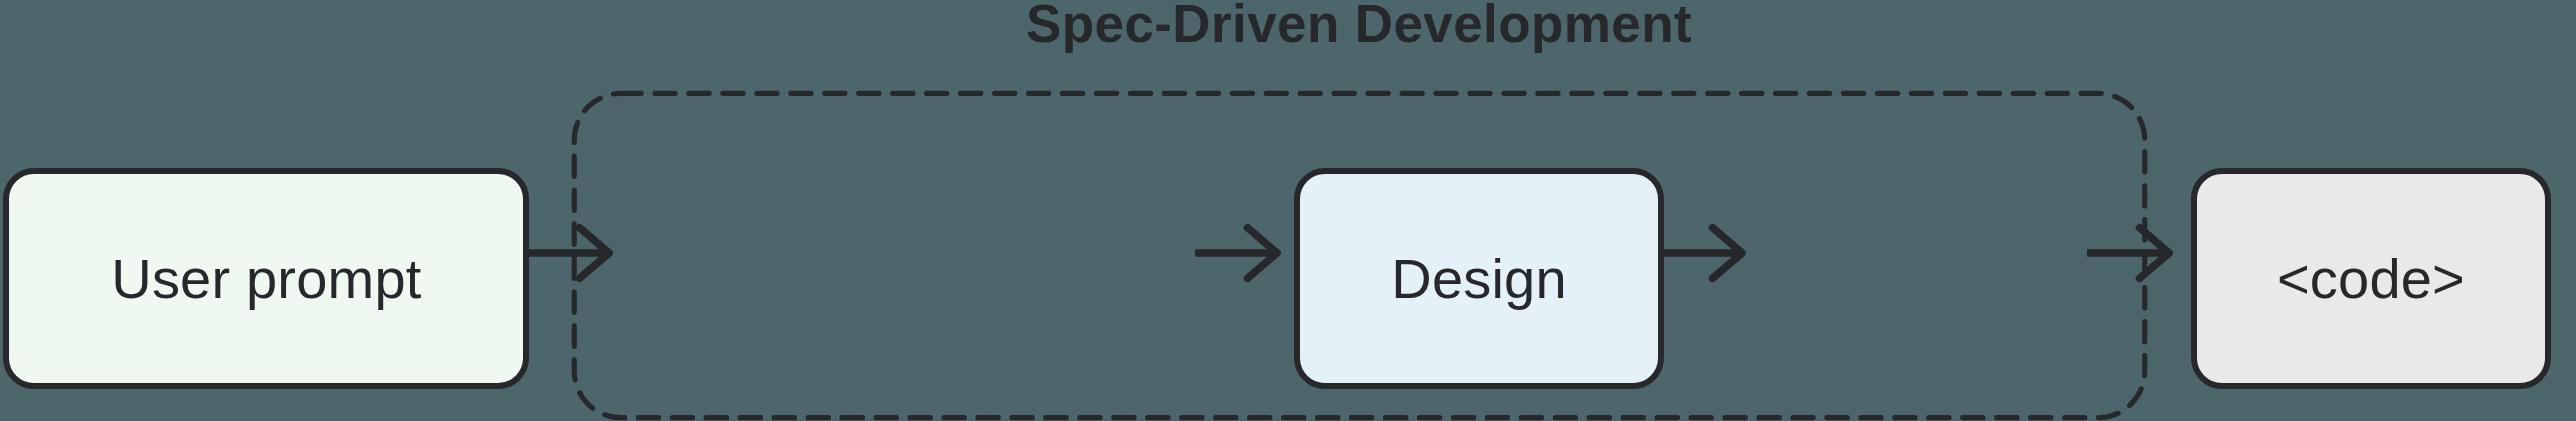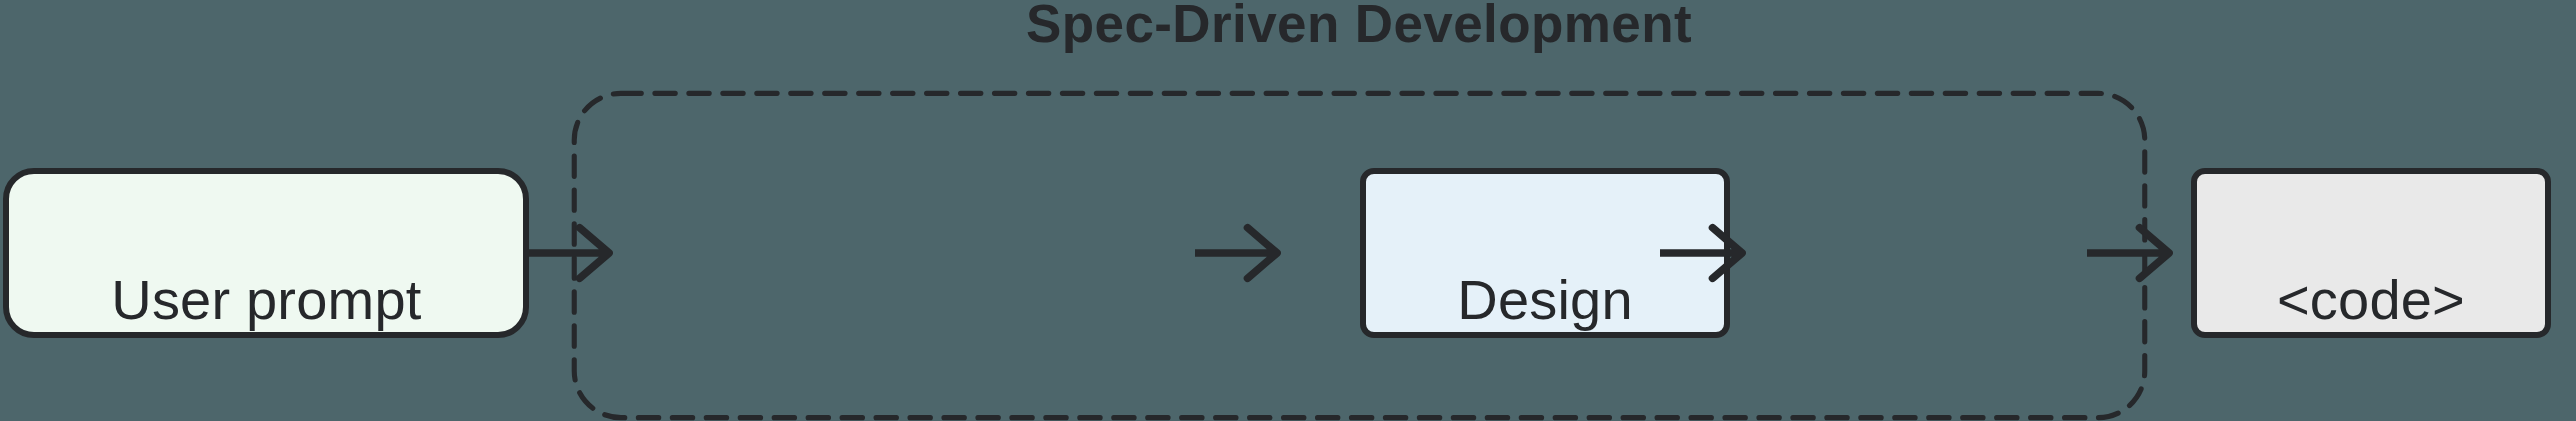--- a/index.html
+++ b/index.html
@@ -30,42 +30,42 @@
   .group-svg {
     position: absolute;
     left: 570px;
     top: 89px;
     width: 1579px;
     height: 333px;
   }
   .node {
     position: absolute;
     top: 168px;
-    height: 170px;
+    height: 221px;
     box-sizing: border-box;
     border: 6px solid #26282B;
     border-radius: 31px;
     display: flex;
-    align-items: flex-end;
+    align-items: center;
     justify-content: center;
   }
   .node .label {
     font-size: 56px;
     font-weight: 500;
     letter-spacing: 0.2px;
     color: #26282B;
     white-space: nowrap;
   }
   .fill-mint { background: #EFF9F1; }
   .fill-blue { background: #E5F1F9; }
-  .fill-gray { background: #E9E9E9; border-radius: 14px; }
+  .fill-gray { background: #E9E9E9; }
 
   .node-user-prompt  { left: 3.4px;    width: 526px; }
   .node-requirements { left: 626px;  width: 574px; }
-  .node-design       { left: 1360px; width: 370px; border-radius: 14px; }
+  .node-design       { left: 1294px; width: 370px; }
   .node-tasks        { left: 1759px; width: 331px; }
   .node-code         { left: 2191px; width: 360px; }
 
   .arrow {
     position: absolute;
     top: 215px;
     width: 89px;
     height: 76px;
   }
   .arrow-1 { left: 527px; }

